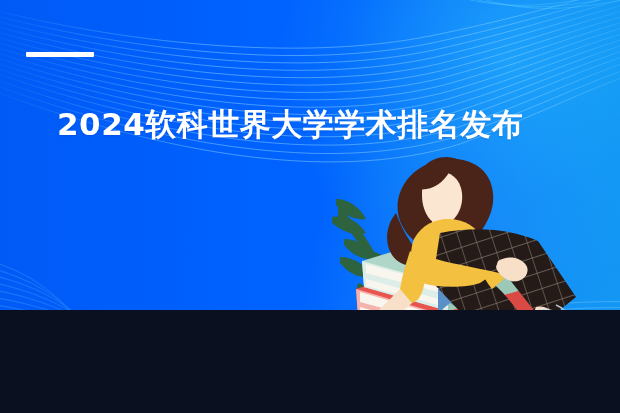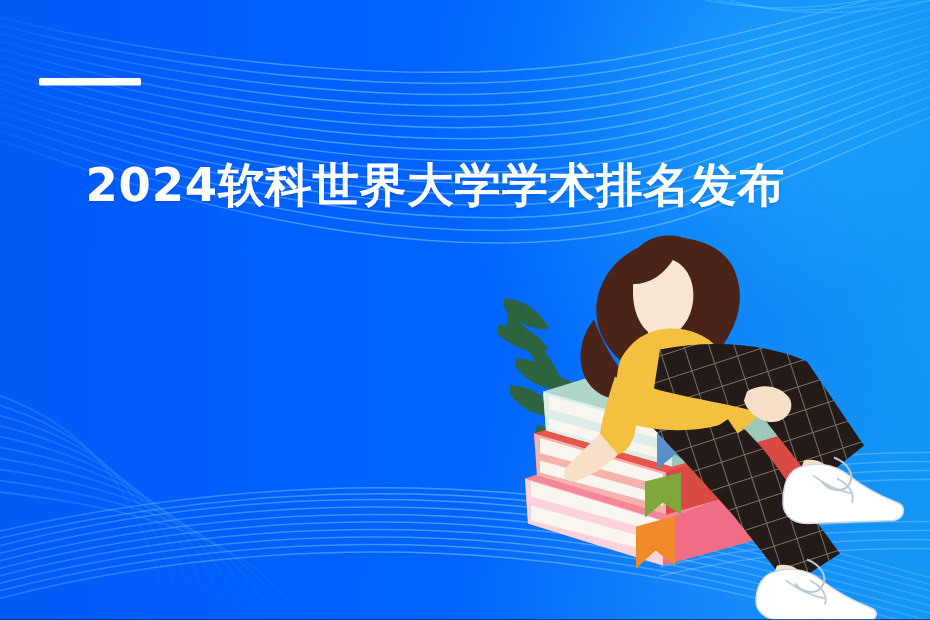--- a/index.html
+++ b/index.html
@@ -7,21 +7,21 @@
     padding: 0;
     background: #0b1020;
   }
   body {
     font-family: "Liberation Sans", "DejaVu Sans", sans-serif;
   }
 
   #banner {
     position: relative;
     width: 620px;
-    height: 413px;
+    height: 310px;
     overflow: hidden;
     background: #0062ff;
   }
 
   
   .bg-base {
     position: absolute;
     inset: 0;
     background: linear-gradient(100deg,
                 #0061ff 0%,

